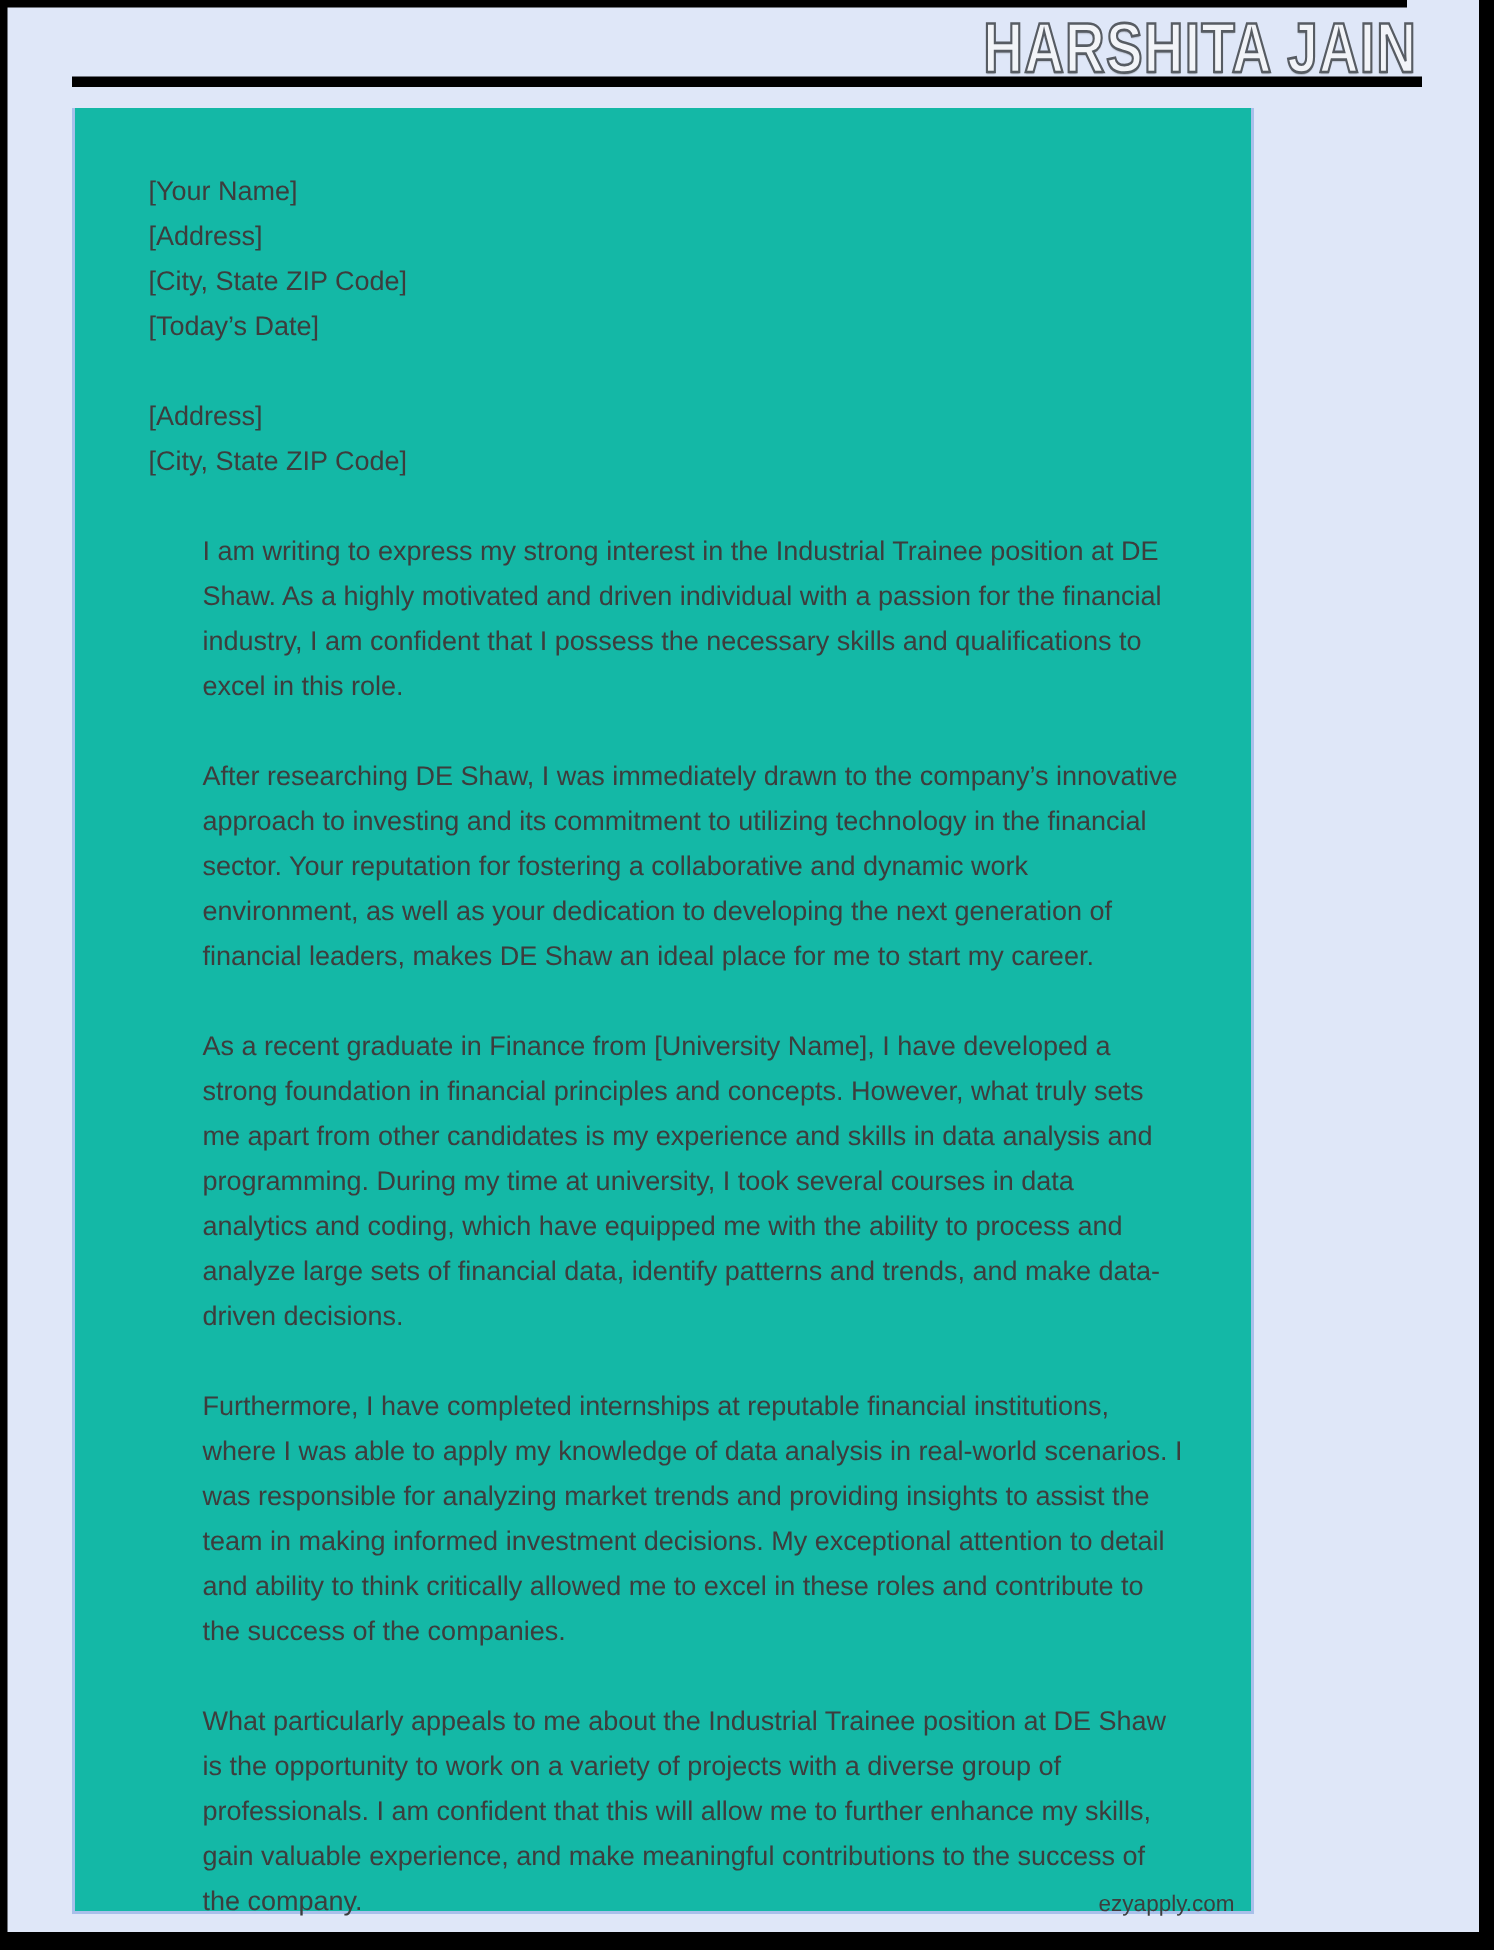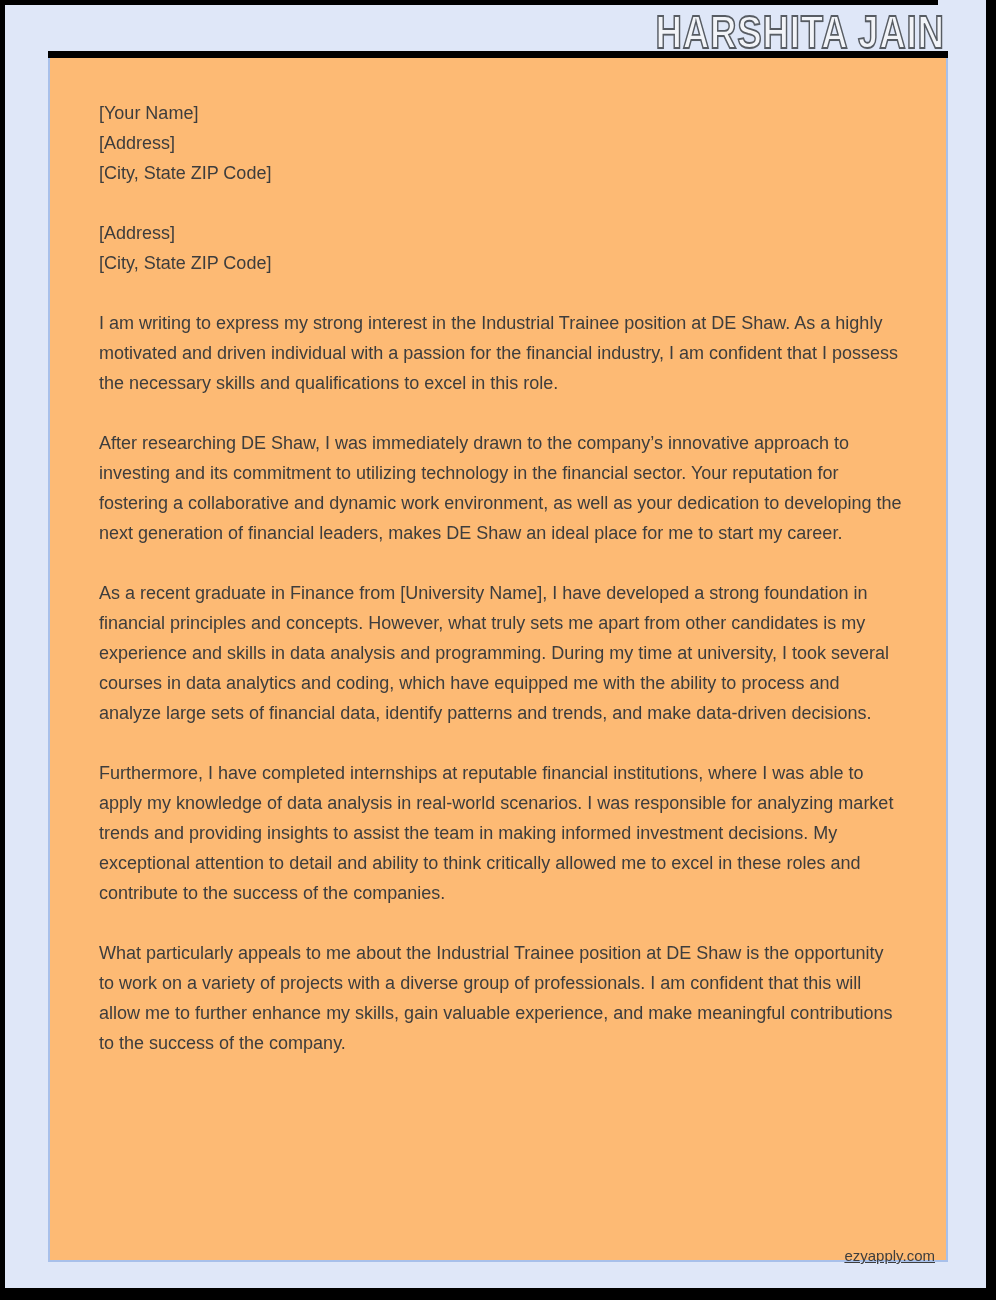--- a/index.html
+++ b/index.html
@@ -44,53 +44,52 @@
     left: 48px;
     width: 900px;
     height: 7px;
     background: #000;
     z-index: 4;
   }
 
   
   .page {
     position: absolute;
-    top: 58px;
+    top: 72px;
     left: 48px;
-    width: 900px;
+    width: 788px;
     height: 1204px;
-    background: #fdba74;
+    background: #14b8a6;
     border-left: 2px solid #a8c0ea;
     border-right: 2px solid #a8c0ea;
     border-bottom: 2px solid #a8c0ea;
     z-index: 2;
     overflow: visible;
   }
 
   .letter-body {
     padding: 40px 44px 0 49px;
     width: 100%;
     color: #3d3d3d;
     font-size: 18px;
     line-height: 30px;
   }
 
   .block { margin-bottom: 30px; }
   .block div { white-space: nowrap; }
-  .letter-body p { margin-bottom: 30px; }
+  .letter-body p { margin-bottom: 30px; margin-left: 36px; }
 
   .watermark {
     position: absolute;
     right: 11px;
     bottom: -4px;
     font-size: 15px;
     color: #3d3d3d;
     z-index: 5;
     white-space: nowrap;
-    text-decoration: underline;
   }
 </style>
 </head>
 <body>
 
 <div class="frame-top"></div>
 <div class="frame-left"></div>
 <div class="frame-right"></div>
 <div class="frame-bottom"></div>
 
@@ -98,20 +97,21 @@
 
 <div class="page-top-bar"></div>
 
 <div class="page">
   <div class="letter-body">
 
     <div class="block">
       <div>[Your Name]</div>
       <div>[Address]</div>
       <div>[City, State ZIP Code]</div>
+      <div>[Today’s Date]</div>
     </div>
 
     <div class="block">
       <div>[Address]</div>
       <div>[City, State ZIP Code]</div>
     </div>
 
 
     <p>I am writing to express my strong interest in the Industrial Trainee position at DE Shaw. As a highly motivated and driven individual with a passion for the financial industry, I am confident that I possess the necessary skills and qualifications to excel in this role.</p>
     <p>After researching DE Shaw, I was immediately drawn to the company’s innovative approach to investing and its commitment to utilizing technology in the financial sector. Your reputation for fostering a collaborative and dynamic work environment, as well as your dedication to developing the next generation of financial leaders, makes DE Shaw an ideal place for me to start my career.</p>

